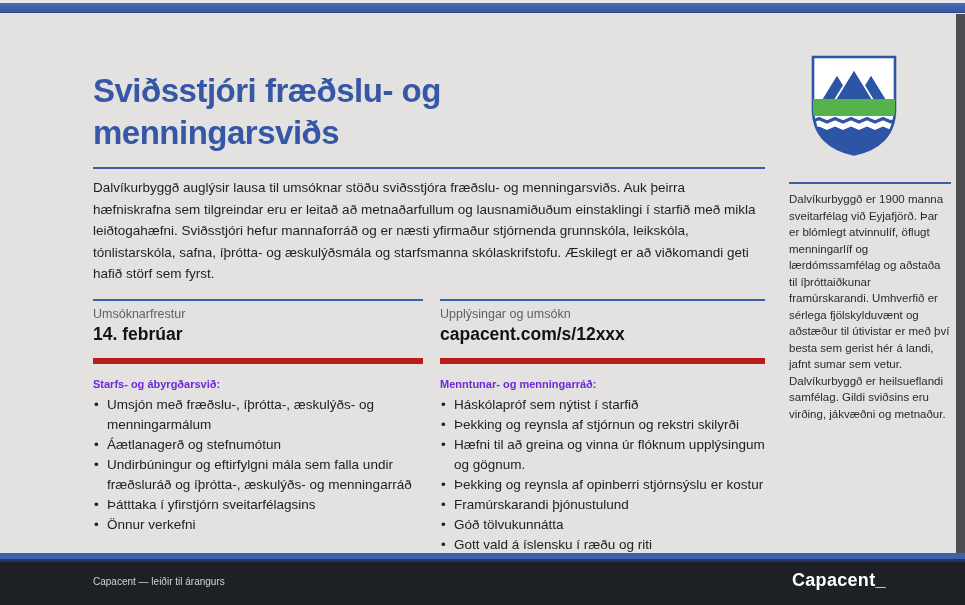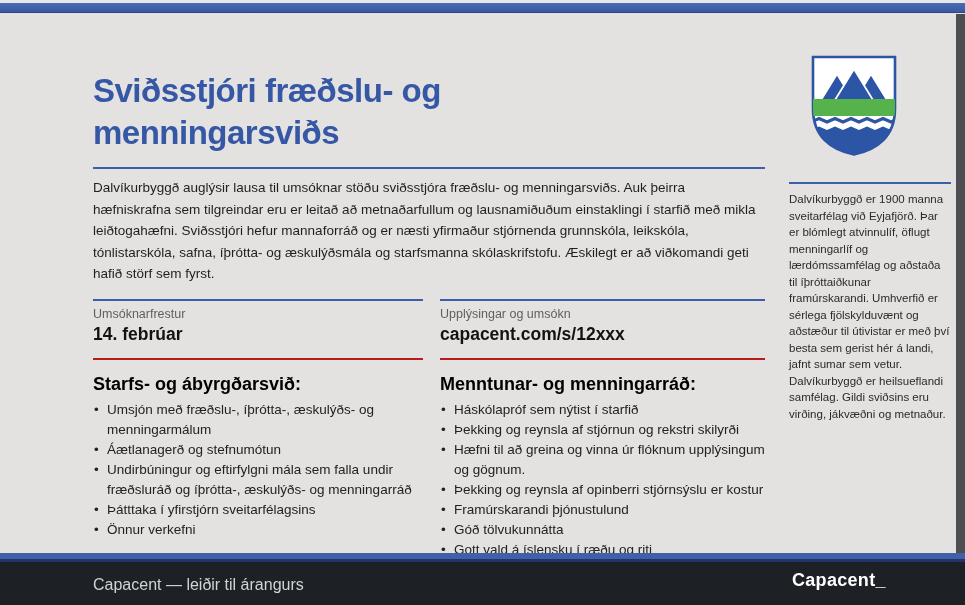--- a/index.html
+++ b/index.html
@@ -21,41 +21,41 @@
 
   .rule  { border:none; border-top:2px solid #3a5ea9; margin-top:13px; }
 
   .intro { margin-top:8px; font-size:13.5px; line-height:21.5px; color:#1f1f1f; }
 
   .cols  { display:flex; gap:17px; }
   .col-l { width:330px; }
   .col-r { width:325px; }
 
   .fields { margin-top:14px; }
-  .field  { border-top:2px solid #3a5ea9; border-bottom:2px solid #b91c1c; padding:6px 0 13px 0; }
+  .field  { border-top:2px solid #3a5ea9; border-bottom:6px solid #b91c1c; padding:6px 0 13px 0; }
   .field-label { font-size:12.5px; color:#5f5f5f; }
   .field-value { margin-top:3px; font-size:17.5px; font-weight:bold; color:#121212; }
 
   .lists { margin-top:14px; }
-  .list-header { font-size:18px; font-weight:bold; color:#000000; margin-bottom:5px; }
+  .list-header { font-size:11px; font-weight:bold; color:#6d28d9; margin-bottom:5px; }
   ul.bullets { list-style:none; }
   ul.bullets li { position:relative; padding-left:14px; font-size:13.5px; line-height:20px; color:#222; }
   ul.bullets li::before { content:"•"; position:absolute; left:1px; color:#222; }
 
   .sidebar { position:absolute; left:789px; top:168px; width:162px;
              border-top:2px solid #3a5ea9; padding-top:7px; }
   .sidebar-text { font-size:11.5px; line-height:16.5px; color:#2a2a2a; }
 
   .crest { position:absolute; left:808px; top:39px; width:92px; height:106px; }
 
   .bottom-blue { position:absolute; top:553px; left:0; width:965px; height:9px;
                  background:linear-gradient(#3f61aa 0 64%, #24336a 64% 100%); }
   .footer { position:absolute; top:562px; left:0; width:965px; height:43px;
             background:#1d2126; }
-  .footer-tagline { position:absolute; left:93px; top:14px; font-size:16px; color:#d2d3d4; }
+  .footer-tagline { position:absolute; left:93px; top:14px; font-size:10px; color:#d2d3d4; }
   .footer-brand   { position:absolute; left:792px; top:8px; font-size:18px; font-weight:bold;
                     color:#ffffff; letter-spacing:0.3px; }
 </style>
 </head>
 <body>
 
 <div class="page">
   <div class="top-light"></div>
   <div class="top-bar"></div>
   <div class="right-strip"></div>

